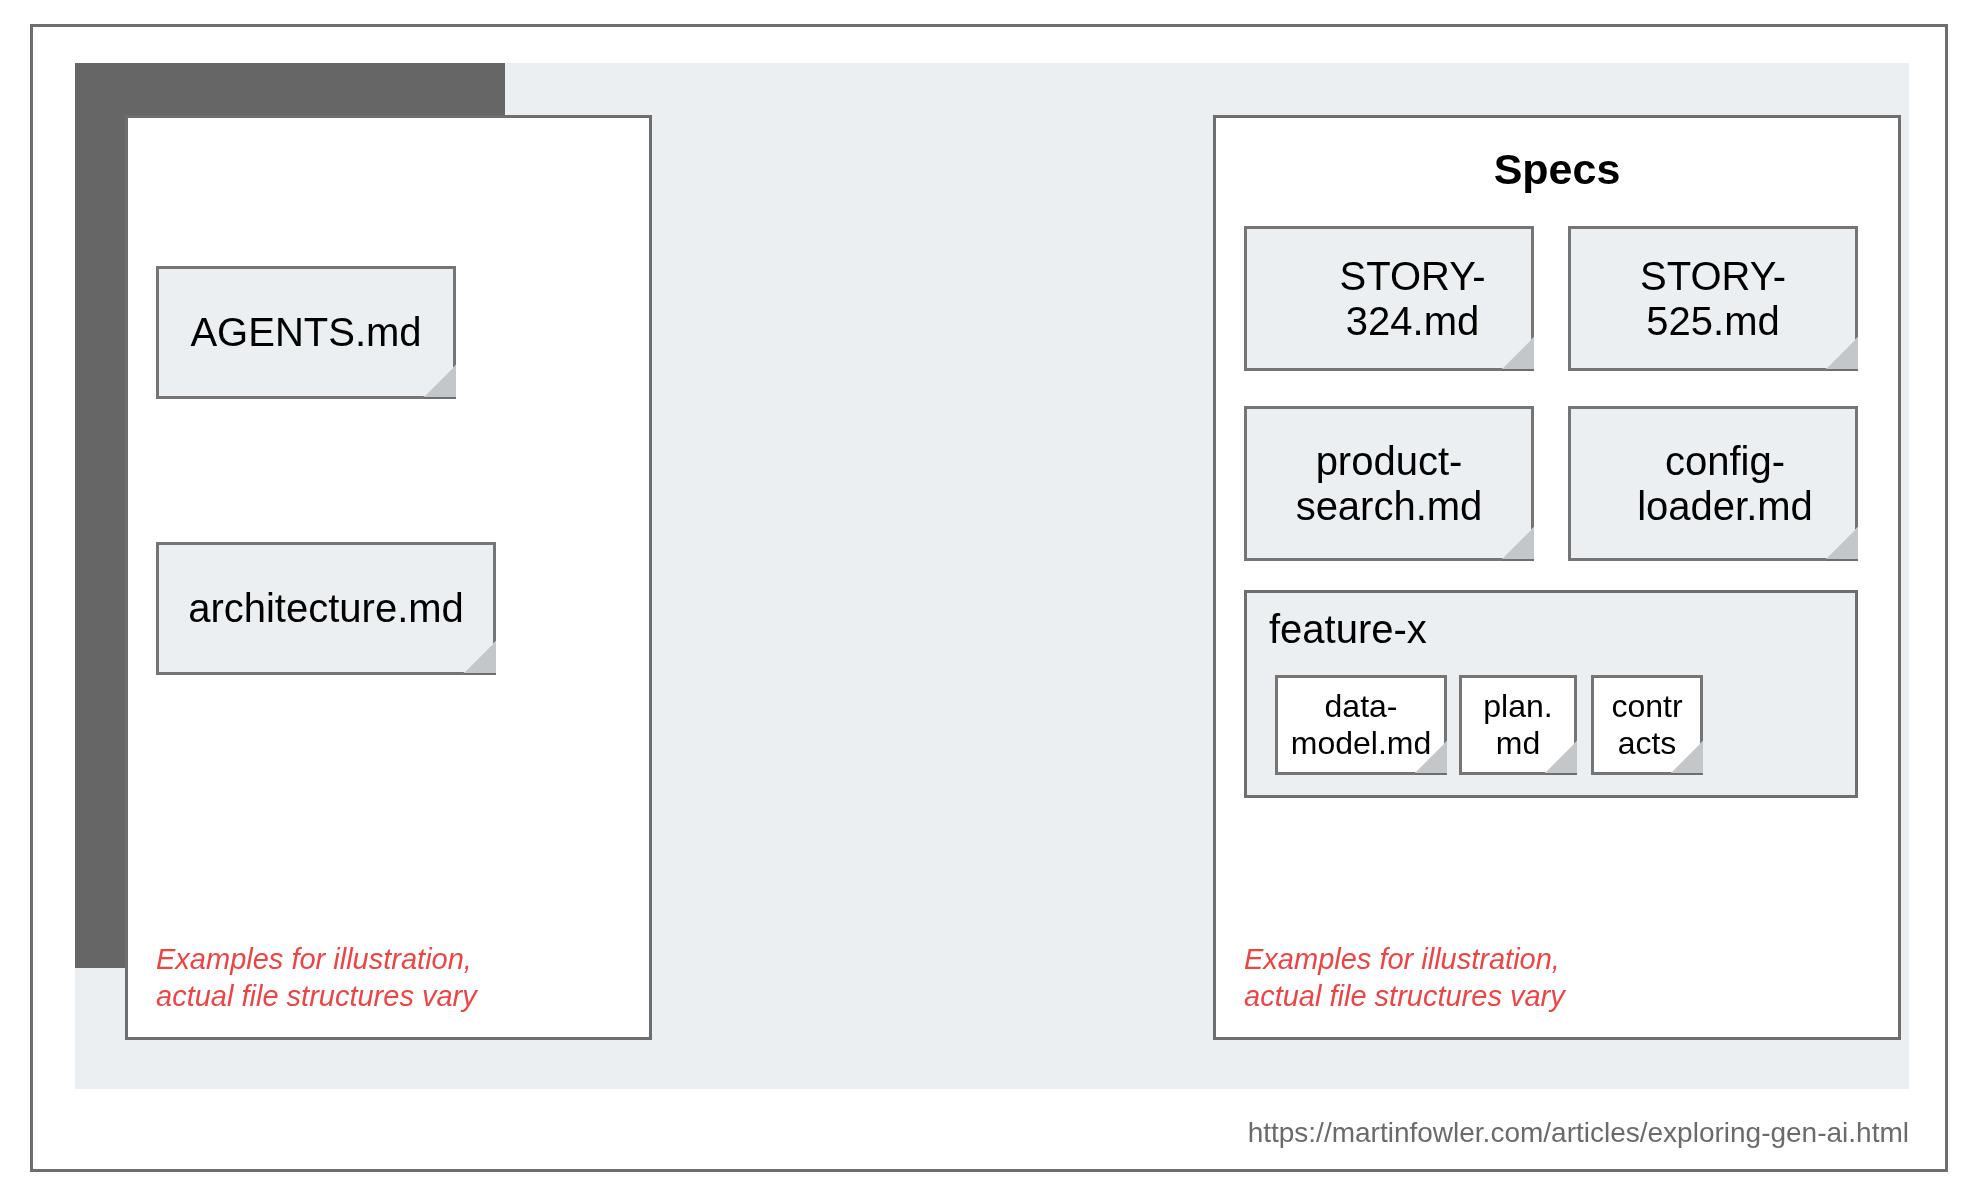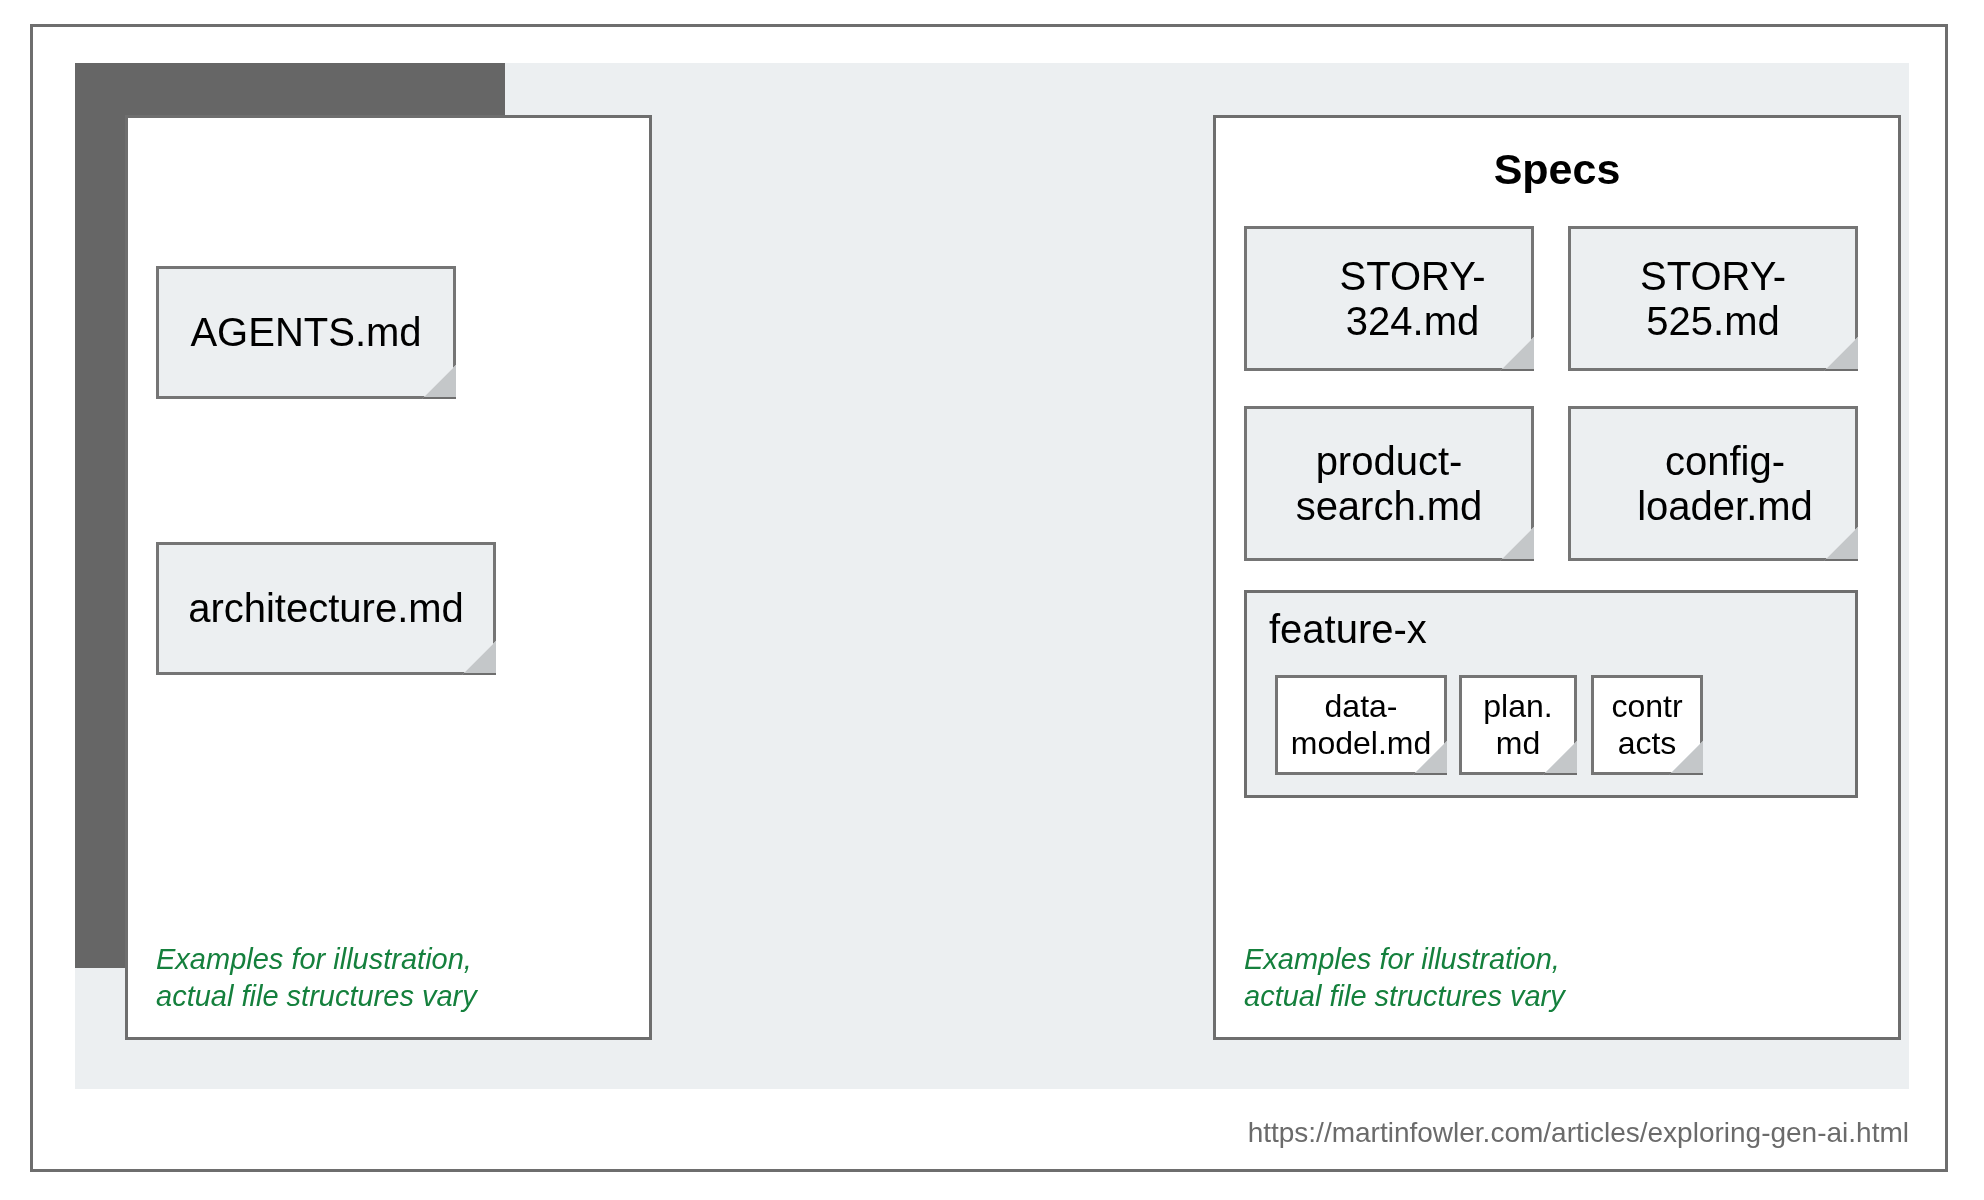--- a/index.html
+++ b/index.html
@@ -188,21 +188,21 @@
 
   #card-data-model { left: 28px;  top: 82px; width: 172px; height: 100px; }
   #card-plan-md    { left: 212px; top: 82px; width: 118px; height: 100px; }
   #card-contracts  { left: 344px; top: 82px; width: 112px; height: 100px; }
 
   
   .caption {
     position: absolute;
     font-size: 29px;
     font-style: italic;
-    color: #15803d;
+    color: #ef4444;
     line-height: 1.28;
     white-space: pre-line;
     margin-top: 31px;
   }
 
   #caption-memory-bank { left: 28px; bottom: 22px; }
   #caption-specs       { left: 28px; bottom: 22px; }
 
   
   #source-url {

